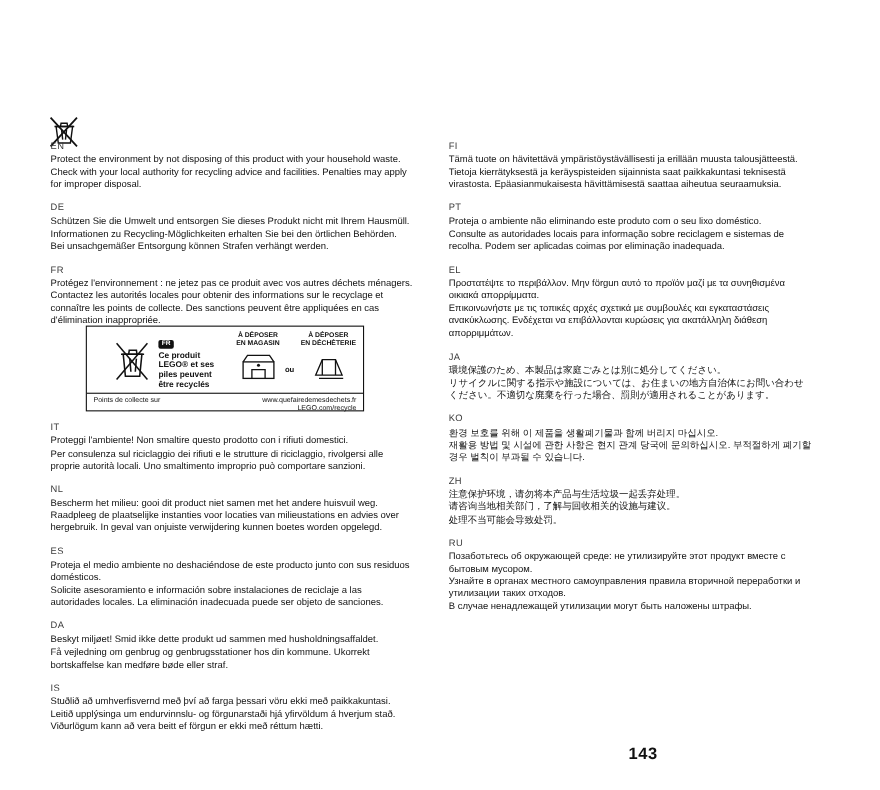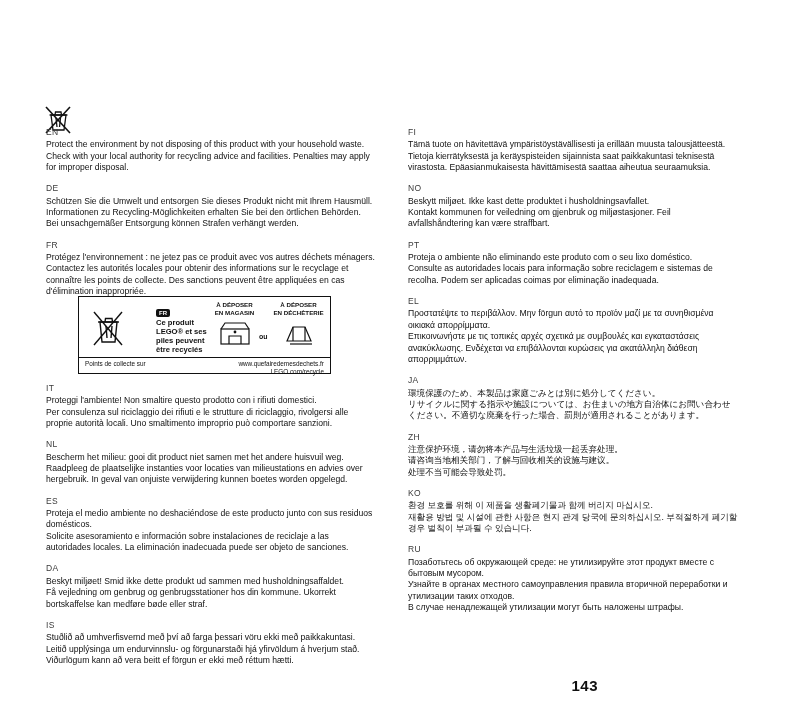--- a/index.html
+++ b/index.html
@@ -67,25 +67,24 @@
     background: #ffffff;
     box-sizing: border-box;
   }
   .rl-inner {
     position: relative;
     width: 100%;
     height: 100%;
   }
   .rl-left {
     position: absolute;
-    left: 4px; top: 0;
+    left: 16px; top: 0;
     width: 126px; height: 62px;
     display: flex;
     align-items: center;
-    gap: 24px;
   }
   .rl-bin {
     width: 34px;
     height: 40px;
     margin-left: 8px;
     flex: none;
   }
   .rl-fr-badge {
     position: relative;
     margin-left: 7px;
@@ -311,56 +310,50 @@
   </div>
 
   <div class="col col-right">
     <div class="block">
       <div class="lang">FI</div>
       <div class="body-text">Tämä tuote on hävitettävä ympäristöystävällisesti ja erillään muusta talousjätteestä.
 Tietoja kierrätyksestä ja keräyspisteiden sijainnista saat paikkakuntasi teknisestä
 virastosta. Epäasianmukaisesta hävittämisestä saattaa aiheutua seuraamuksia.</div>
     </div>
     <div class="block">
-      <div class="lang">NO</div>
-      <div class="body-text">Beskytt miljøet. Ikke kast dette produktet i husholdningsavfallet.
-Kontakt kommunen for veiledning om gjenbruk og miljøstasjoner. Feil
-avfallshåndtering kan være straffbart.</div>
-    </div>
-    <div class="block">
       <div class="lang">PT</div>
       <div class="body-text">Proteja o ambiente não eliminando este produto com o seu lixo doméstico.
 Consulte as autoridades locais para informação sobre reciclagem e sistemas de
 recolha. Podem ser aplicadas coimas por eliminação inadequada.</div>
     </div>
     <div class="block">
       <div class="lang">EL</div>
       <div class="body-text">Προστατέψτε το περιβάλλον. Μην förgun αυτό το προϊόν μαζί με τα συνηθισμένα
 οικιακά απορρίμματα.
 Επικοινωνήστε με τις τοπικές αρχές σχετικά με συμβουλές και εγκαταστάσεις
 ανακύκλωσης. Ενδέχεται να επιβάλλονται κυρώσεις για ακατάλληλη διάθεση
 απορριμμάτων.</div>
     </div>
     <div class="block">
       <div class="lang">JA</div>
       <div class="body-text">環境保護のため、本製品は家庭ごみとは別に処分してください。
 リサイクルに関する指示や施設については、お住まいの地方自治体にお問い合わせ
 ください。不適切な廃棄を行った場合、罰則が適用されることがあります。</div>
     </div>
     <div class="block">
+      <div class="lang">KO</div>
+      <div class="body-text">환경 보호를 위해 이 제품을 생활폐기물과 함께 버리지 마십시오.
+재활용 방법 및 시설에 관한 사항은 현지 관계 당국에 문의하십시오. 부적절하게 폐기할
+경우 벌칙이 부과될 수 있습니다.</div>
+    </div>
+    <div class="block">
       <div class="lang">ZH</div>
       <div class="body-text">注意保护环境，请勿将本产品与生活垃圾一起丢弃处理。
 请咨询当地相关部门，了解与回收相关的设施与建议。
 处理不当可能会导致处罚。</div>
-    </div>
-    <div class="block">
-      <div class="lang">KO</div>
-      <div class="body-text">환경 보호를 위해 이 제품을 생활폐기물과 함께 버리지 마십시오.
-재활용 방법 및 시설에 관한 사항은 현지 관계 당국에 문의하십시오. 부적절하게 폐기할
-경우 벌칙이 부과될 수 있습니다.</div>
     </div>
     <div class="block">
       <div class="lang">RU</div>
       <div class="body-text">Позаботьтесь об окружающей среде: не утилизируйте этот продукт вместе с
 бытовым мусором.
 Узнайте в органах местного самоуправления правила вторичной переработки и
 утилизации таких отходов.
 В случае ненадлежащей утилизации могут быть наложены штрафы.</div>
     </div>
   </div>

